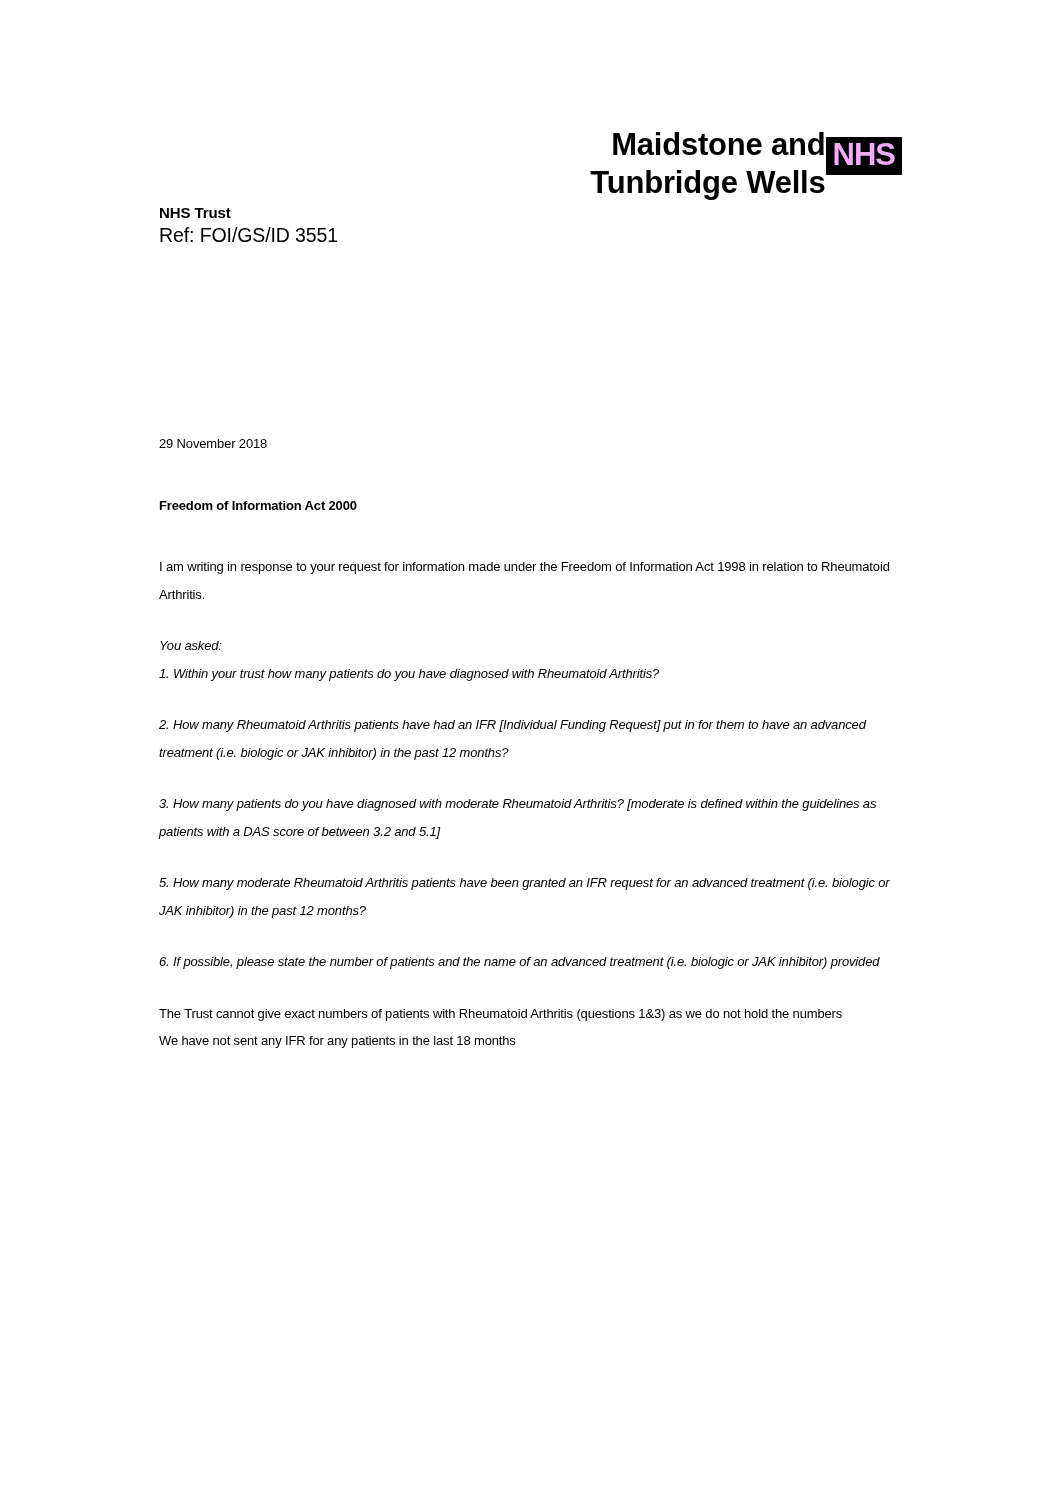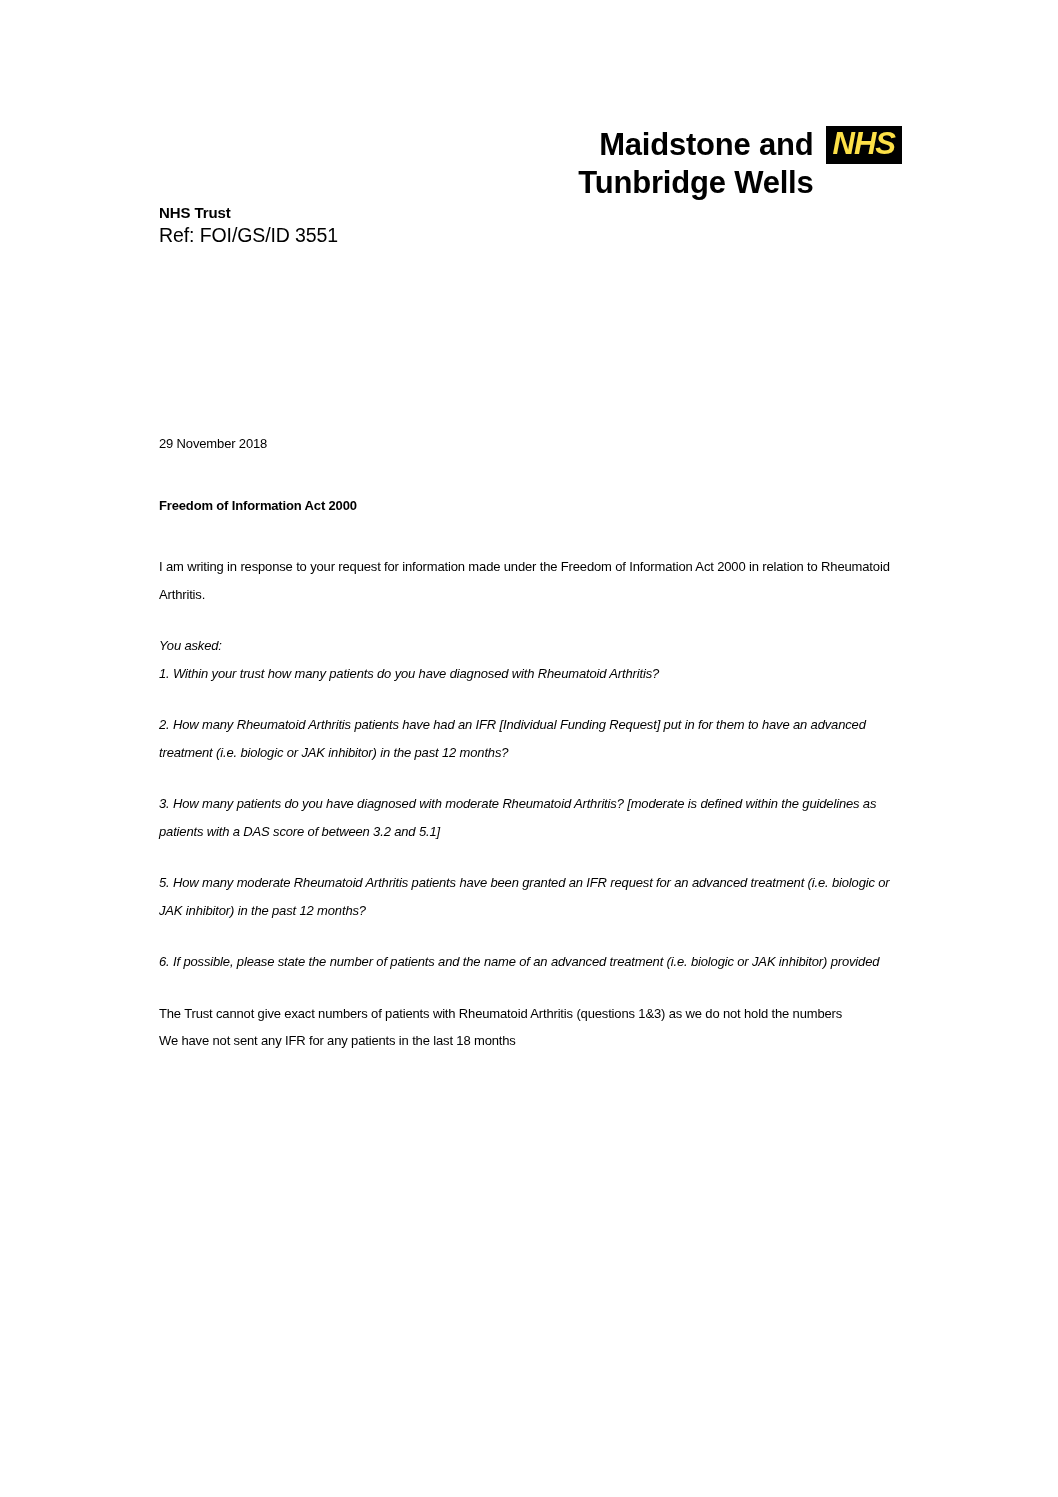--- a/index.html
+++ b/index.html
@@ -25,43 +25,41 @@
   .letterhead {
     position: absolute;
     top: 126px;
     left: 159px;
     right: 156px;
   }
   .brand-row {
     display: flex;
     align-items: flex-start;
     justify-content: flex-end;
-    gap: 12px;
   }
   .brand-words {
     text-align: right;
     font-size: 31px;
     font-weight: bold;
     line-height: 1.22;
     letter-spacing: -0.2px;
     white-space: nowrap;
   }
   .brand-line {
     display: block;
   }
   .nhs-logo {
     background: #000000;
-    color: #fde047;
+    color: #f0abfc;
     font-size: 31px;
     font-weight: bold;
-    font-style: italic;
     letter-spacing: -1px;
     padding: 2px 7px 4px 7px;
     line-height: 1.02;
-    margin-top: 0;
+    margin-top: 11px;
     white-space: nowrap;
   }
   .trust-sub {
     text-align: left;
     font-size: 15px;
     font-weight: bold;
     margin-top: 2px;
     padding-right: 101px;
     letter-spacing: -0.1px;
   }
@@ -149,21 +147,21 @@
 
   <div class="ref-line">Ref: FOI/GS/ID 3551</div>
 
 
   <div class="body-text">
 
     <p class="date-line">29 November 2018</p>
 
     <p class="subject-heading">Freedom of Information Act 2000</p>
 
-    <p class="para">I am writing in response to your request for information made under the Freedom of Information Act 2000 in relation to Rheumatoid Arthritis.</p>
+    <p class="para">I am writing in response to your request for information made under the Freedom of Information Act 1998 in relation to Rheumatoid Arthritis.</p>
 
     <p class="asked-label">You asked:</p>
 
     <p class="question first">1. Within your trust how many patients do you have diagnosed with Rheumatoid Arthritis?</p>
     <p class="question">2. How many Rheumatoid Arthritis patients have had an IFR [Individual Funding Request] put in for them to have an advanced treatment (i.e. biologic or JAK inhibitor) in the past 12 months?</p>
     <p class="question">3. How many patients do you have diagnosed with moderate Rheumatoid Arthritis? [moderate is defined within the guidelines as patients with a DAS score of between 3.2 and 5.1]</p>
     <p class="question">5. How many moderate Rheumatoid Arthritis patients have been granted an IFR request for an advanced treatment (i.e. biologic or JAK inhibitor) in the past 12 months?</p>
     <p class="question">6. If possible, please state the number of patients and the name of an advanced treatment (i.e. biologic or JAK inhibitor) provided</p>
 
 

